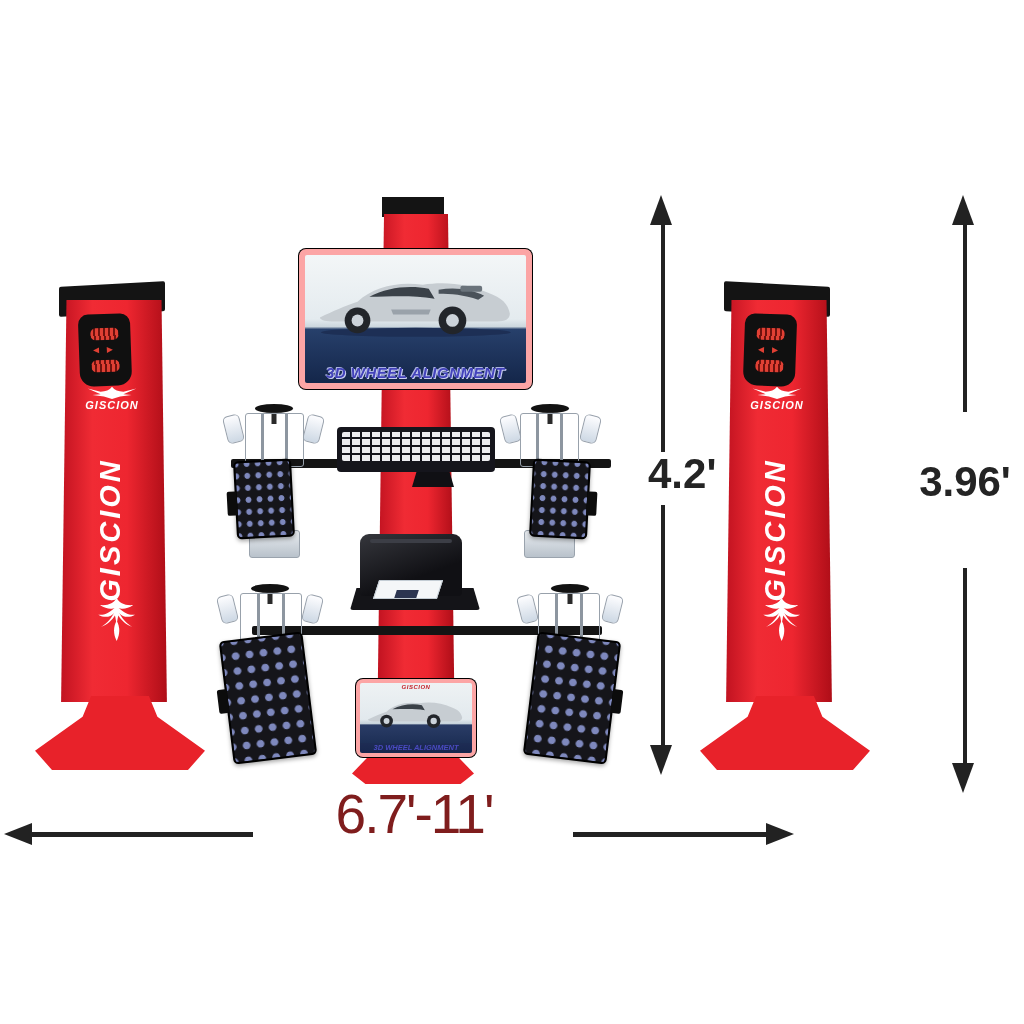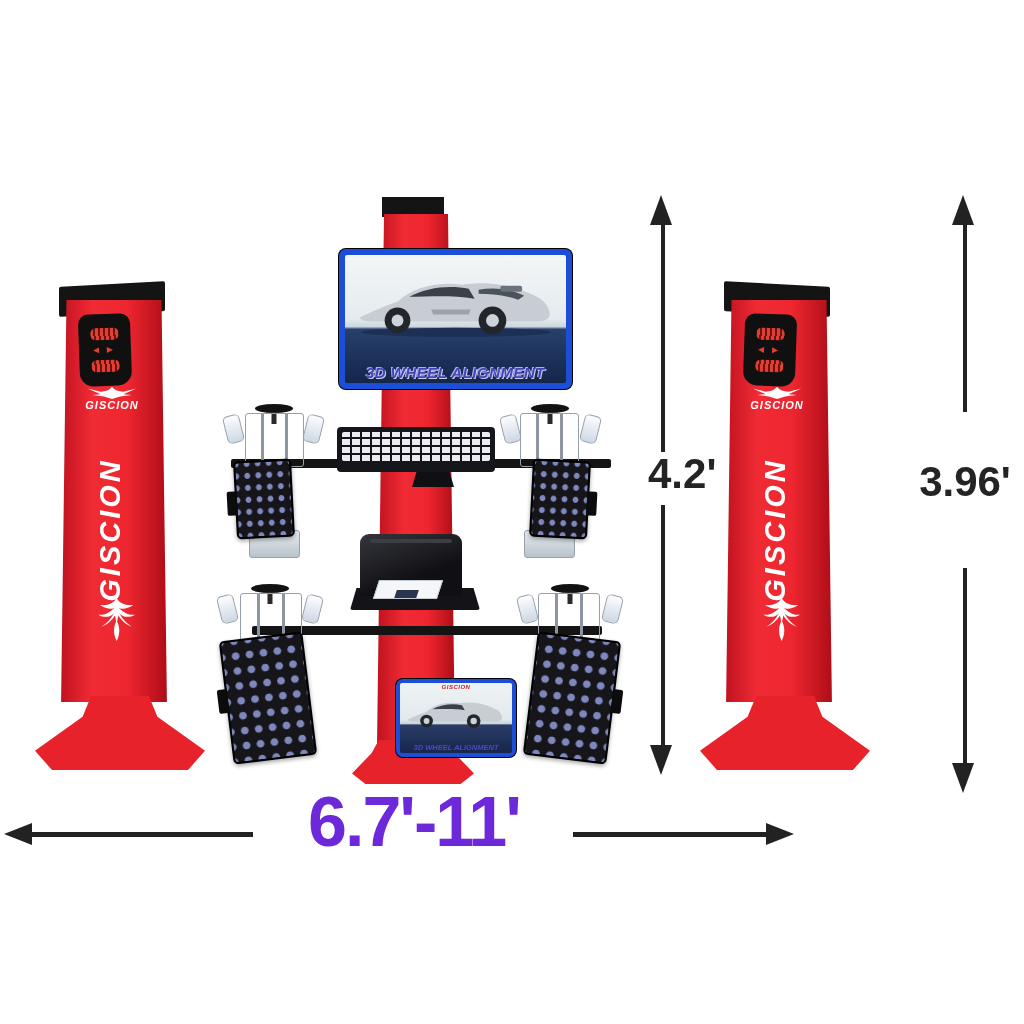--- a/index.html
+++ b/index.html
@@ -9,21 +9,21 @@
 
   
   .dim{z-index:1;}
   .vline{width:4px;background:#222;}
   .hline{height:5px;background:#222;}
   .arr-up{width:0;height:0;border-left:11px solid transparent;border-right:11px solid transparent;border-bottom:30px solid #222;}
   .arr-down{width:0;height:0;border-left:11px solid transparent;border-right:11px solid transparent;border-top:30px solid #222;}
   .arr-left{width:0;height:0;border-top:11px solid transparent;border-bottom:11px solid transparent;border-right:28px solid #222;}
   .arr-right{width:0;height:0;border-top:11px solid transparent;border-bottom:11px solid transparent;border-left:28px solid #222;}
   .dim-label{color:#242424;font-weight:700;font-size:42px;white-space:nowrap;}
-  .dim-label-big{color:#6d28d9;font-weight:700;font-size:70px;letter-spacing:-2px;white-space:nowrap;text-align:center;}
+  .dim-label-big{color:#7f1d1d;font-weight:400;font-size:55px;letter-spacing:-2px;white-space:nowrap;text-align:center;}
 
   
   .tower{width:170px;height:492px;z-index:3;}
   .tower-cap{position:absolute;left:24px;top:6px;width:106px;height:30px;background:#141414;border-radius:2px;}
   .tower-left .tower-cap{transform:skewY(-3deg);}
   .tower-right .tower-cap{transform:skewY(3deg);}
   .tower-column{position:absolute;left:25px;top:22px;width:108px;height:402px;
      background:linear-gradient(90deg,#c01220 0%,#f02b34 30%,#ee2630 62%,#ad0d17 100%);
      clip-path:polygon(6% 0,94% 0,99% 100%,1% 100%);}
   .tower-base{position:absolute;left:0;top:418px;width:170px;height:74px;background:#e8222a;
@@ -45,21 +45,21 @@
 
   
   .c-cap{left:382px;top:197px;width:62px;height:20px;background:#141414;z-index:2;}
   .c-column{left:377px;top:214px;width:78px;height:532px;z-index:2;
      background:linear-gradient(90deg,#c01220 0%,#f02b34 35%,#ee2630 65%,#ad0d17 100%);
      clip-path:polygon(9% 0,91% 0,100% 100%,0 100%);}
   .c-base{left:352px;top:740px;width:122px;height:44px;background:#e8222a;z-index:2;
      clip-path:polygon(22% 0,78% 0,84% 30%,100% 76%,89% 100%,11% 100%,0 76%,16% 30%);}
   .bar{height:9px;background:#141414;z-index:2;border-radius:2px;}
 
-  .monitor{background:#1d4ed8;border-radius:7px;box-shadow:0 0 0 1px #000;z-index:4;margin-left:40px;}
+  .monitor{background:#fca5a5;border-radius:7px;box-shadow:0 0 0 1px #000;z-index:4;}
   .monitor-main{left:299px;top:249px;width:221px;height:128px;padding:6px;}
   .screen{position:relative;width:100%;height:100%;overflow:hidden;border-radius:2px;
      background:linear-gradient(180deg,#f3f6f7 0%,#e4ebef 50%,#ccd7de 56%,#27406b 58%,#14264a 100%);}
   .car{position:absolute;left:3%;top:12%;width:94%;}
   .caption{position:absolute;bottom:2px;width:100%;text-align:center;color:#4343bb;
      font-weight:700;font-style:italic;font-size:15px;letter-spacing:.5px;
      text-shadow:1px 1px 0 #c8cdf0,-1px -1px 0 #aab2e0;}
 
   .kb-tray{left:337px;top:427px;width:158px;height:45px;background:#15151c;border-radius:4px;z-index:4;}
   .kb-keys{position:absolute;left:5px;top:5px;right:5px;bottom:11px;background-color:#ececf0;border-radius:2px;

